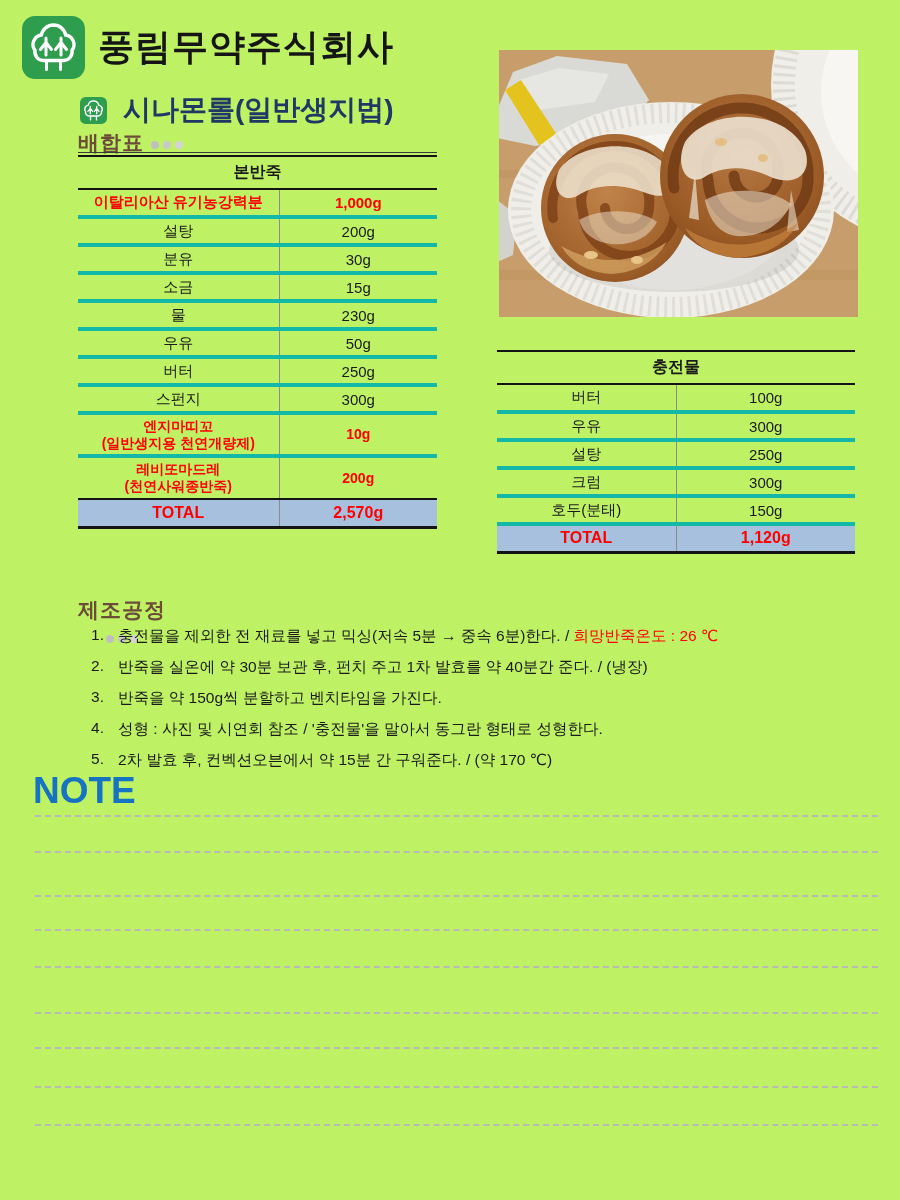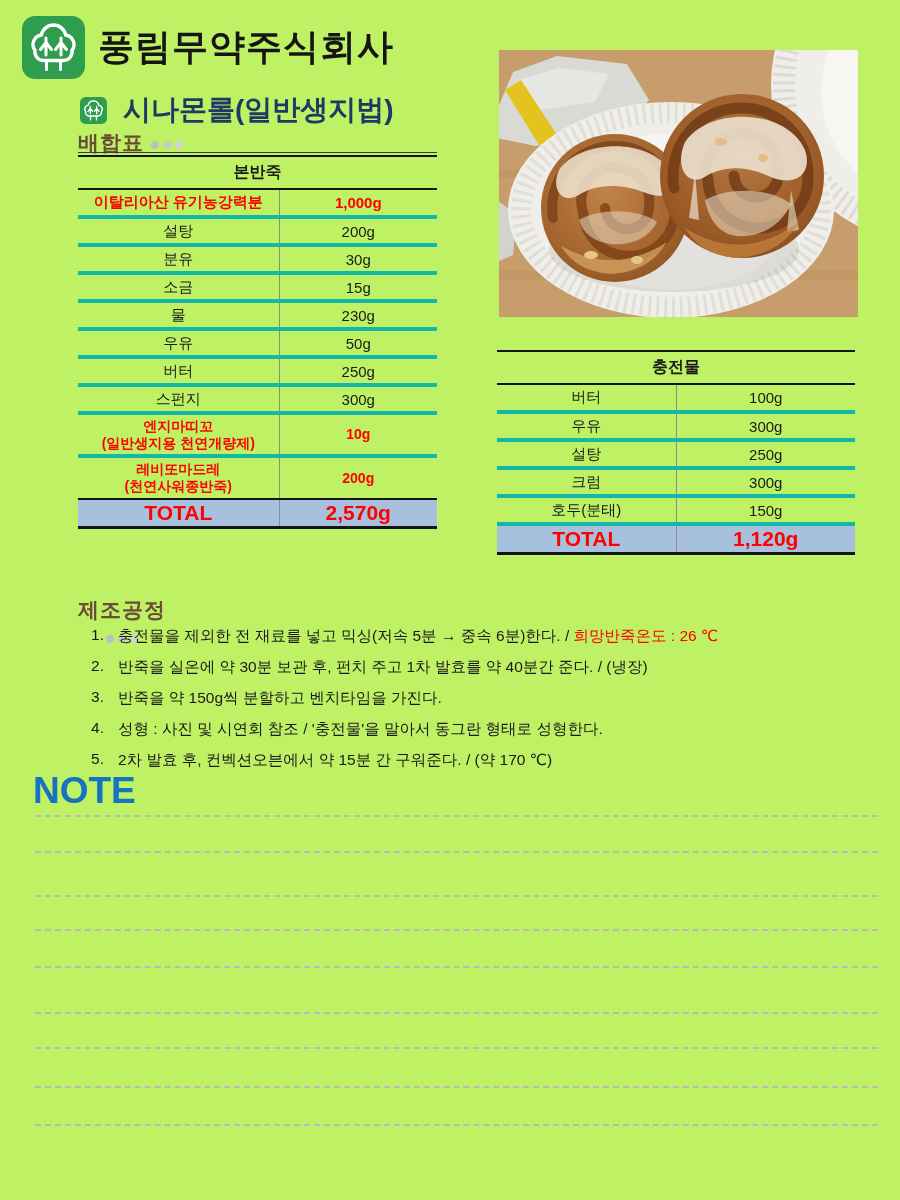--- a/index.html
+++ b/index.html
@@ -27,21 +27,21 @@
   .tbl-wrap { position:absolute; }
   .tbl-wrap.ruled { border-top:1px solid #3a3a3a; padding-top:2px; }
   table { border-collapse:collapse; width:100%; table-layout:fixed;
           border-top:2px solid #141414; border-bottom:3px solid #141414; }
   th { font-size:16px; font-weight:bold; height:33px; border-bottom:2px solid #141414; text-align:center; }
   td { font-size:15px; height:28px; text-align:center; border-bottom:4px solid #14b8a6; padding:1px 2px; }
   tr td:first-child { border-right:1px solid #8c8c8c; }
   tr.red td { color:var(--accent_red,#ff0000); font-weight:bold; }
   tr.tall td { height:43px; font-size:14px; line-height:1.2; }
   tr.pretotal td { border-bottom:2px solid #141414; }
-  tr.total td { background:var(--total_bg,#a6c0dd); color:var(--accent_red,#ff0000); font-weight:bold; font-size:21px; border-bottom:none; }
+  tr.total td { background:var(--total_bg,#a6c0dd); color:var(--accent_red,#ff0000); font-weight:bold; font-size:16px; border-bottom:none; }
   .tbl-left { left:78px; top:152px; width:359px; }
   .tbl-left col.c1 { width:56%; } .tbl-left col.c2 { width:44%; }
   .tbl-right { left:497px; top:350px; width:358px; }
   .tbl-right col.c1 { width:50%; } .tbl-right col.c2 { width:50%; }
 
   
   .photo { position:absolute; left:499px; top:50px; width:359px; height:267px; }
 
   
   .steps { position:absolute; left:86px; top:626px; width:795px; }

